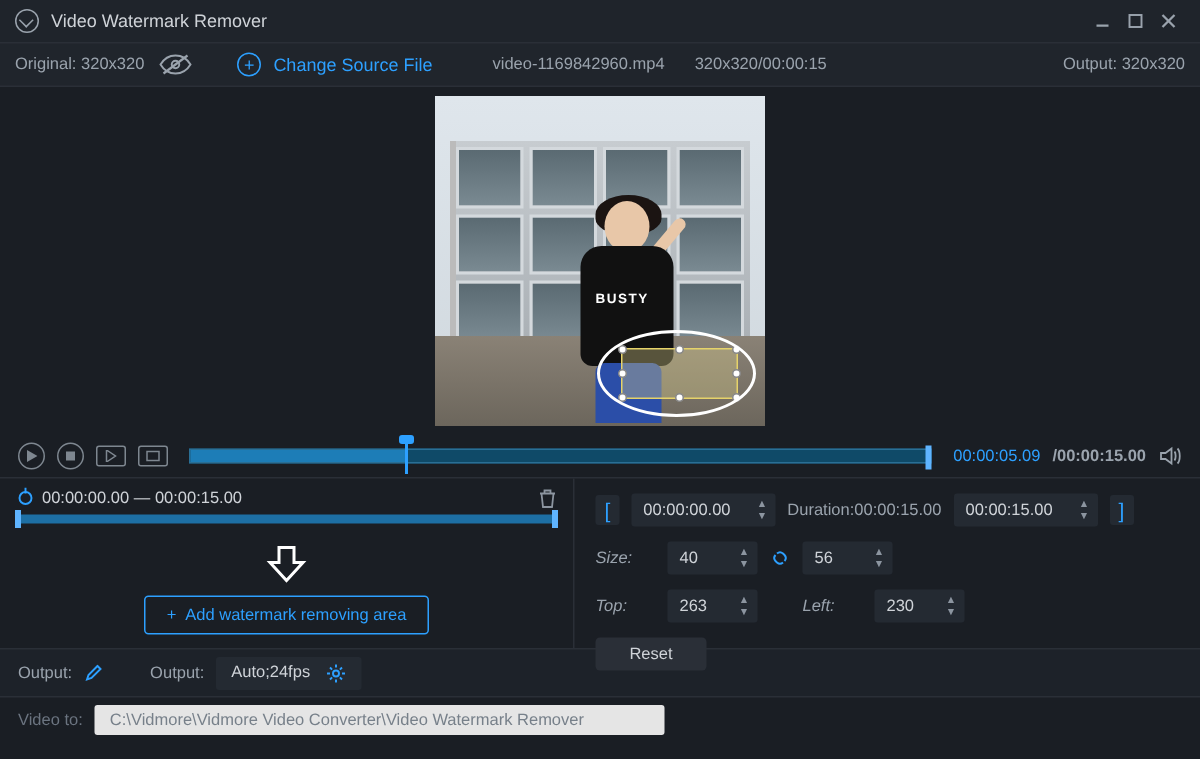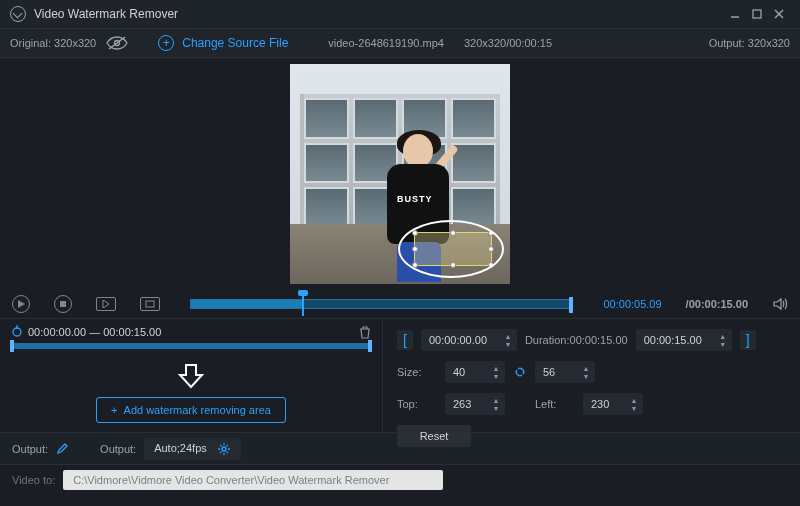--- a/index.html
+++ b/index.html
@@ -32,21 +32,21 @@
   .video .body{position:absolute;left:12px;top:30px;width:62px;height:80px;background:#111;border-radius:14px 14px 8px 8px;}
   .video .txt{position:absolute;left:22px;top:60px;color:#fff;font-size:9px;font-weight:bold;letter-spacing:1px;}
   .video .arm{position:absolute;left:56px;top:20px;width:30px;height:8px;background:#e8c7a8;border-radius:4px;transform:rotate(-50deg);}
   .video .legs{position:absolute;left:22px;top:108px;width:44px;height:40px;background:#2b4ea8;border-radius:6px 6px 0 0;}
   .selbox{position:absolute;right:18px;bottom:18px;width:78px;height:34px;border:1.5px solid #e6d36a;background:rgba(220,210,140,0.35);}
   .selbox .h{position:absolute;width:6px;height:6px;background:#fff;border:1px solid #888;border-radius:50%;}
   .selbox .h.tl{left:-3px;top:-3px}.selbox .h.tm{left:calc(50% - 3px);top:-3px}.selbox .h.tr{right:-3px;top:-3px}
   .selbox .h.ml{left:-3px;top:calc(50% - 3px)}.selbox .h.mr{right:-3px;top:calc(50% - 3px)}
   .selbox .h.bl{left:-3px;bottom:-3px}.selbox .h.bm{left:calc(50% - 3px);bottom:-3px}.selbox .h.br{right:-3px;bottom:-3px}
   .ellipse{position:absolute;right:6px;bottom:6px;width:106px;height:58px;border:2.5px solid #fff;border-radius:50%;pointer-events:none;}
-  .controls { height:28px; display:flex; align-items:center; padding:0 12px; gap:24px; }
+  .controls { height:28px; display:flex; align-items:center; padding:0 12px; gap:8px; }
   .ctrlbtn { width:18px; height:18px; border:1.2px solid #7e8790; border-radius:50%; display:flex; align-items:center; justify-content:center; color:#7e8790; cursor:pointer; }
   .ctrlbox { width:20px; height:14px; border:1.2px solid #7e8790; border-radius:2px; display:flex; align-items:center; justify-content:center; color:#7e8790; font-size:8px; cursor:pointer;}
   .timeline { flex:1; height:10px; background:#0f4a68; position:relative; margin:0 6px; border:1px solid #2a6f95;}
   .timeline .fill{position:absolute;left:0;top:0;height:100%;width:29%;background:#1d7db7;}
   .timeline .cursor{position:absolute;left:29%;top:-6px;width:2px;height:22px;background:#2da0ff;}
   .timeline .cursor::before{content:"";position:absolute;left:-4px;top:-4px;width:10px;height:6px;background:#2da0ff;border-radius:2px;}
   .timeline .endmark{position:absolute;right:-1px;top:-3px;width:4px;height:16px;background:#5fb4ff;}
   .timecur{color:#2da0ff;font-size:11px;}
   .timetot{color:#9aa3ad;font-size:11px;font-weight:bold;}
   .speaker{width:16px;height:16px;color:#9aa3ad;}
@@ -61,21 +61,21 @@
   .segbar .l{left:0}.segbar .r{right:0}
   .arrowdown{margin:14px auto 8px;width:30px;height:26px;}
   .addbtn{margin:0 auto;border:1px solid #2da0ff;color:#2da0ff;padding:6px 14px;border-radius:3px;display:flex;align-items:center;gap:6px;cursor:pointer;font-size:11px;}
   .rightpane{flex:1;padding:10px 14px;display:flex;flex-direction:column;gap:10px;}
   .row{display:flex;align-items:center;gap:8px;}
   .bracket{color:#2da0ff;font-size:14px;padding:2px 6px;background:#242a32;border-radius:2px;cursor:pointer;}
   .numfield{background:#242a32;border-radius:2px;height:22px;display:flex;align-items:center;padding:0 4px 0 8px;color:#cfd3d8;font-size:11px;min-width:60px;}
   .numfield.wide{min-width:96px;}
   .spin{display:flex;flex-direction:column;margin-left:auto;}
   .spin span{width:10px;height:8px;display:flex;align-items:center;justify-content:center;color:#8c95a0;font-size:7px;cursor:pointer;}
-  .lbl{color:#9aa3ad;font-size:11px;width:40px;}
+  .lbl{color:#9aa3ad;font-size:11px;width:40px;font-style:italic;}
   .durlbl{color:#9aa3ad;font-size:11px;}
   .link{color:#2da0ff;}
   .resetbtn{background:#2a2f37;color:#cfd3d8;padding:5px 18px;border-radius:3px;font-size:11px;cursor:pointer;width:74px;text-align:center;}
   .outbar{height:32px;display:flex;align-items:center;padding:0 12px;border-top:1px solid #2a2f37;gap:8px;background:#1d2229;}
   .outlbl{color:#9aa3ad;font-size:11px;}
   .outval{color:#cfd3d8;font-size:11px;}
   .pencil{color:#2da0ff;cursor:pointer;}
   .outfmt{background:#242a32;padding:4px 10px;border-radius:2px;display:flex;align-items:flex-start;gap:10px;color:#cfd3d8;font-size:11px;}
   .gear{color:#2da0ff;cursor:pointer;}
   .exportbtn{margin-left:auto;background:#1b9bff;color:#fff;padding:8px 34px;border-radius:3px;font-size:12px;cursor:pointer;}
@@ -114,21 +114,21 @@
     <svg width="22" height="14" viewBox="0 0 22 14">
         <path d="M1 7c3-5 7-6 10-6s7 1 10 6c-3 5-7 6-10 6S4 12 1 7z" fill="none" stroke="#9aa3ad" stroke-width="1.3"></path>
         <circle cx="11" cy="7" r="2.5" fill="none" stroke="#9aa3ad" stroke-width="1.3"></circle>
         <line x1="3" y1="13" x2="19" y2="1" stroke="#9aa3ad" stroke-width="1.5"></line>
       </svg>
   </span>
   <div class="changesrc">
     <span class="plus">+</span>
     <span>Change Source File</span>
   </div>
-  <span class="fileinfo">video-2648619190.mp4</span>
+  <span class="fileinfo">video-1169842960.mp4</span>
   <span class="dim"><span>320x320</span>/<span>00:00:15</span></span>
   <span class="outdim"><span>Output:</span> <span>320x320</span></span>
 </div>
 
 <div class="stage">
   <div class="video">
     <div class="sky"></div>
     <div class="build"></div>
     <div class="wins">
         <div></div>

